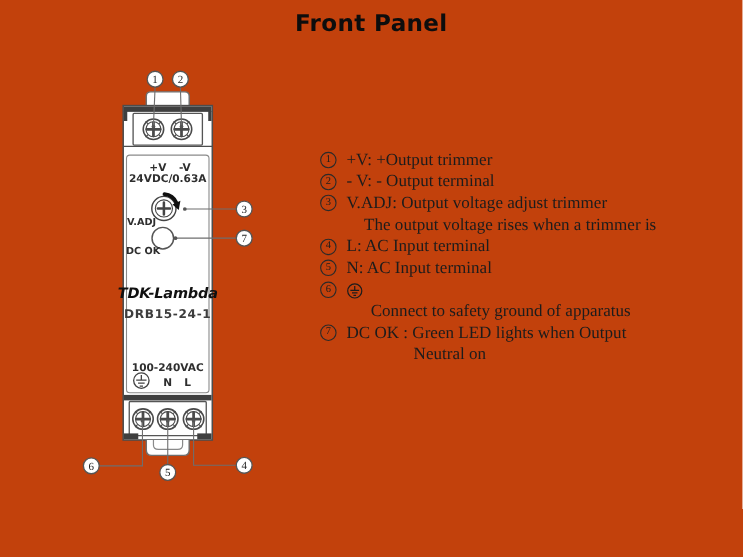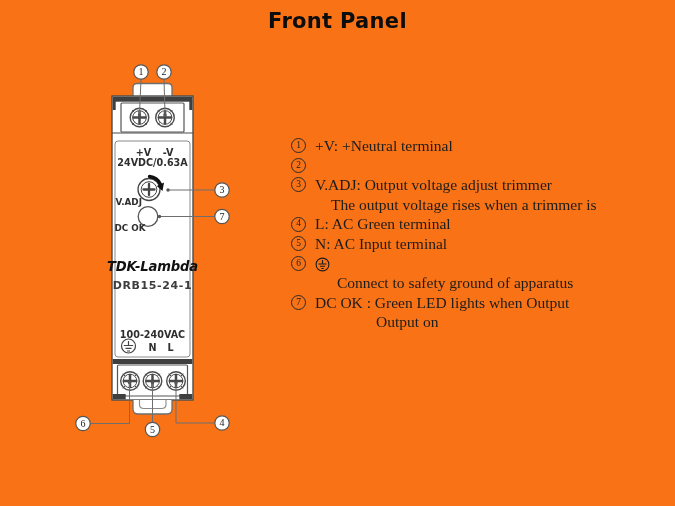--- a/index.html
+++ b/index.html
@@ -1,17 +1,17 @@
 <!DOCTYPE html>
 <html><head>
 <meta charset="utf-8">
 <style>
   html,body { margin:0; padding:0; background:#fff; }
   .stage {
-    position:relative; width:675px; height:506px; background:#f97316;
+    position:relative; width:675px; height:506px; background:#c2410c;
     font-family:"DejaVu Sans", sans-serif; overflow:hidden;
   }
   .title {
     position:absolute; top:9px; left:0; width:675px; text-align:center;
     font-size:21px; font-weight:bold; color:#0d0d0d; letter-spacing:0.3px;
   }
   svg.diagram { position:absolute; left:0; top:0; }
 
   
   .legend {
@@ -165,35 +165,36 @@
       <g>
           <circle cx="222" cy="423" r="7.2" fill="#fff" stroke="#555" stroke-width="1.2"></circle>
           <text x="222" y="426.4">4</text>
         </g>
     </g>
   </svg>
 
   <div class="legend">
     <div class="lrow marker">
       <span class="lnum">1</span>
-      <span>+V: +Neutral terminal</span>
+      <span>+V: +Output trimmer</span>
     </div>
     <div class="lrow marker">
       <span class="lnum">2</span>
+      <span>- V: - Output terminal</span>
     </div>
     <div class="lrow marker">
       <span class="lnum">3</span>
       <span>V.ADJ: Output voltage adjust trimmer</span>
     </div>
     <div class="lrow i1">
       <span>The output voltage rises when a trimmer is</span>
     </div>
     <div class="lrow marker">
       <span class="lnum">4</span>
-      <span>L: AC Green terminal</span>
+      <span>L: AC Input terminal</span>
     </div>
     <div class="lrow marker">
       <span class="lnum">5</span>
       <span>N: AC Input terminal</span>
     </div>
     <div class="lrow marker">
       <span class="lnum">6</span>
       <span class="earth-badge">
         <svg width="15" height="15" viewBox="0 0 15 15" xmlns="http://www.w3.org/2000/svg">
           <circle cx="7.5" cy="7.5" r="6.4" fill="none" stroke="#1c1c1c" stroke-width="1.1"></circle>
@@ -202,17 +203,17 @@
       </span>
     </div>
     <div class="lrow i2">
       <span>Connect to safety ground of apparatus</span>
     </div>
     <div class="lrow marker">
       <span class="lnum">7</span>
       <span>DC OK : Green LED lights when Output</span>
     </div>
     <div class="lrow i3">
-      <span>Output on</span>
+      <span>Neutral on</span>
     </div>
   </div>
 
 </div>
 
 </body></html>

